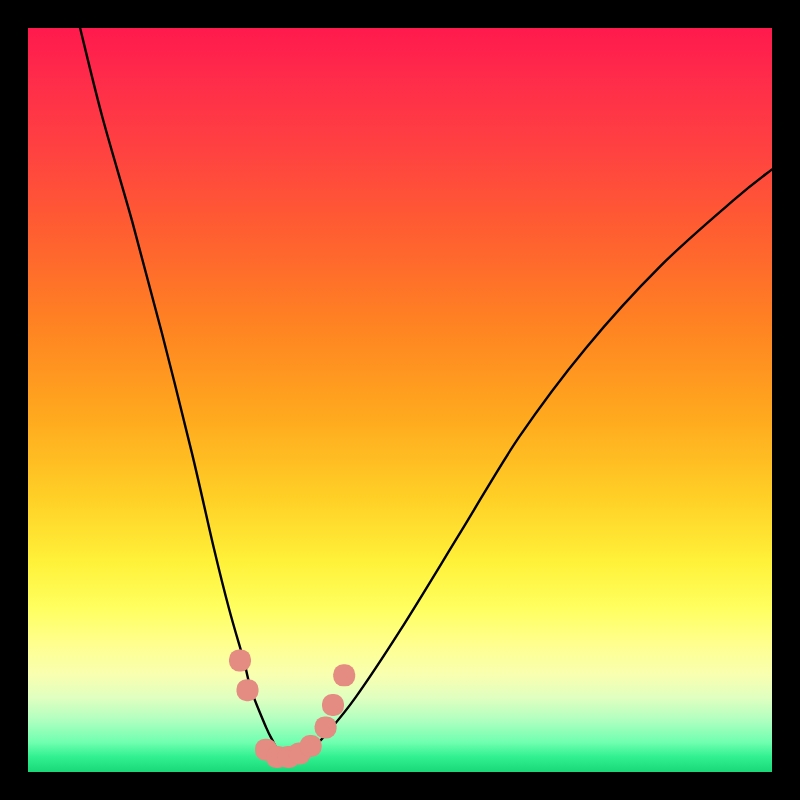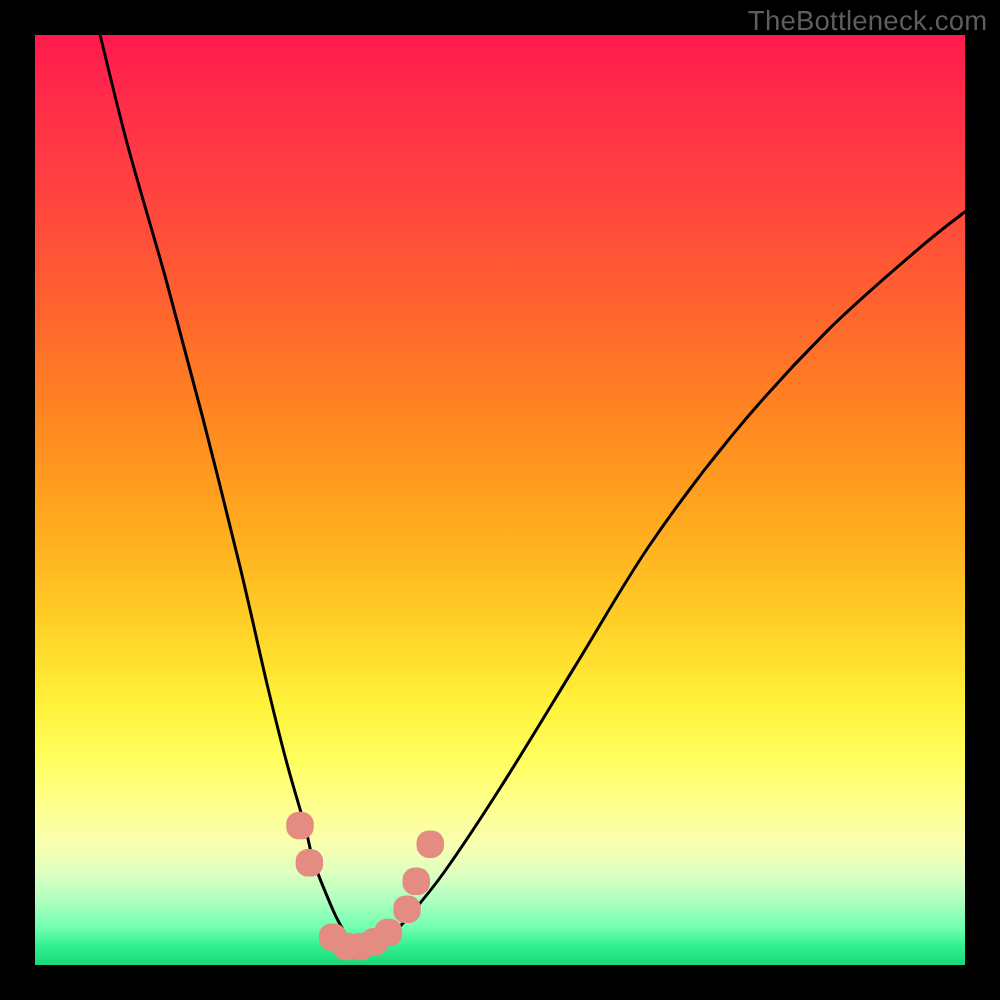--- a/index.html
+++ b/index.html
@@ -62,21 +62,20 @@
     left: 0;
     width: 744px;
     height: 744px;
     overflow: visible;
   }
 </style>
 </head>
 <body>
 
 <div class="frame">
-  <div class="watermark">TheBottleneck.com</div>
   <div class="plot-area">
     <svg class="curve" viewBox="0 0 744 744">
       <path id="curve-path" fill="none" stroke="#000000" stroke-width="2.4" stroke-linecap="round" d="M 52.1 0.0 C 55.8 14.9, 65.7 57.0, 74.4 89.3 C 83.1 121.5, 94.2 157.5, 104.2 193.4 C 114.1 229.4, 124.0 266.6, 133.9 305.0 C 143.8 343.5, 155.0 388.1, 163.7 424.1 C 172.4 460.0, 179.8 494.8, 186.0 520.8 C 192.2 546.8, 195.9 561.7, 200.9 580.3 C 205.8 598.9, 212.0 618.8, 215.8 632.4 C 219.5 646.0, 219.5 651.0, 223.2 662.2 C 226.9 673.3, 234.4 690.7, 238.1 699.4 C 241.8 708.0, 243.0 709.3, 245.5 714.2 C 248.0 719.2, 250.5 726.6, 253.0 729.1 C 255.4 731.6, 257.9 729.1, 260.4 729.1 C 262.9 729.1, 264.1 730.4, 267.8 729.1 C 271.6 727.9, 277.8 725.4, 282.7 721.7 C 287.7 718.0, 290.2 715.5, 297.6 706.8 C 305.0 698.1, 315.0 687.0, 327.4 669.6 C 339.8 652.2, 354.6 629.9, 372.0 602.6 C 389.4 575.4, 411.7 538.2, 431.5 505.9 C 451.4 473.7, 470.0 440.2, 491.0 409.2 C 512.1 378.2, 534.4 348.4, 558.0 319.9 C 581.6 291.4, 607.6 262.9, 632.4 238.1 C 657.2 213.3, 688.2 187.2, 706.8 171.1 C 725.4 155.0, 737.8 146.3, 744.0 141.4"></path>
       <g id="beads">
           <rect x="201.0" y="621.4" width="22" height="22" rx="9.9" ry="9.9" fill="#e48b82"></rect>
           <rect x="208.5" y="651.2" width="22" height="22" rx="9.9" ry="9.9" fill="#e48b82"></rect>
           <rect x="227.1" y="710.7" width="22" height="22" rx="9.9" ry="9.9" fill="#e48b82"></rect>
           <rect x="238.2" y="718.1" width="22" height="22" rx="9.9" ry="9.9" fill="#e48b82"></rect>
           <rect x="249.4" y="718.1" width="22" height="22" rx="9.9" ry="9.9" fill="#e48b82"></rect>
           <rect x="260.6" y="714.4" width="22" height="22" rx="9.9" ry="9.9" fill="#e48b82"></rect>

